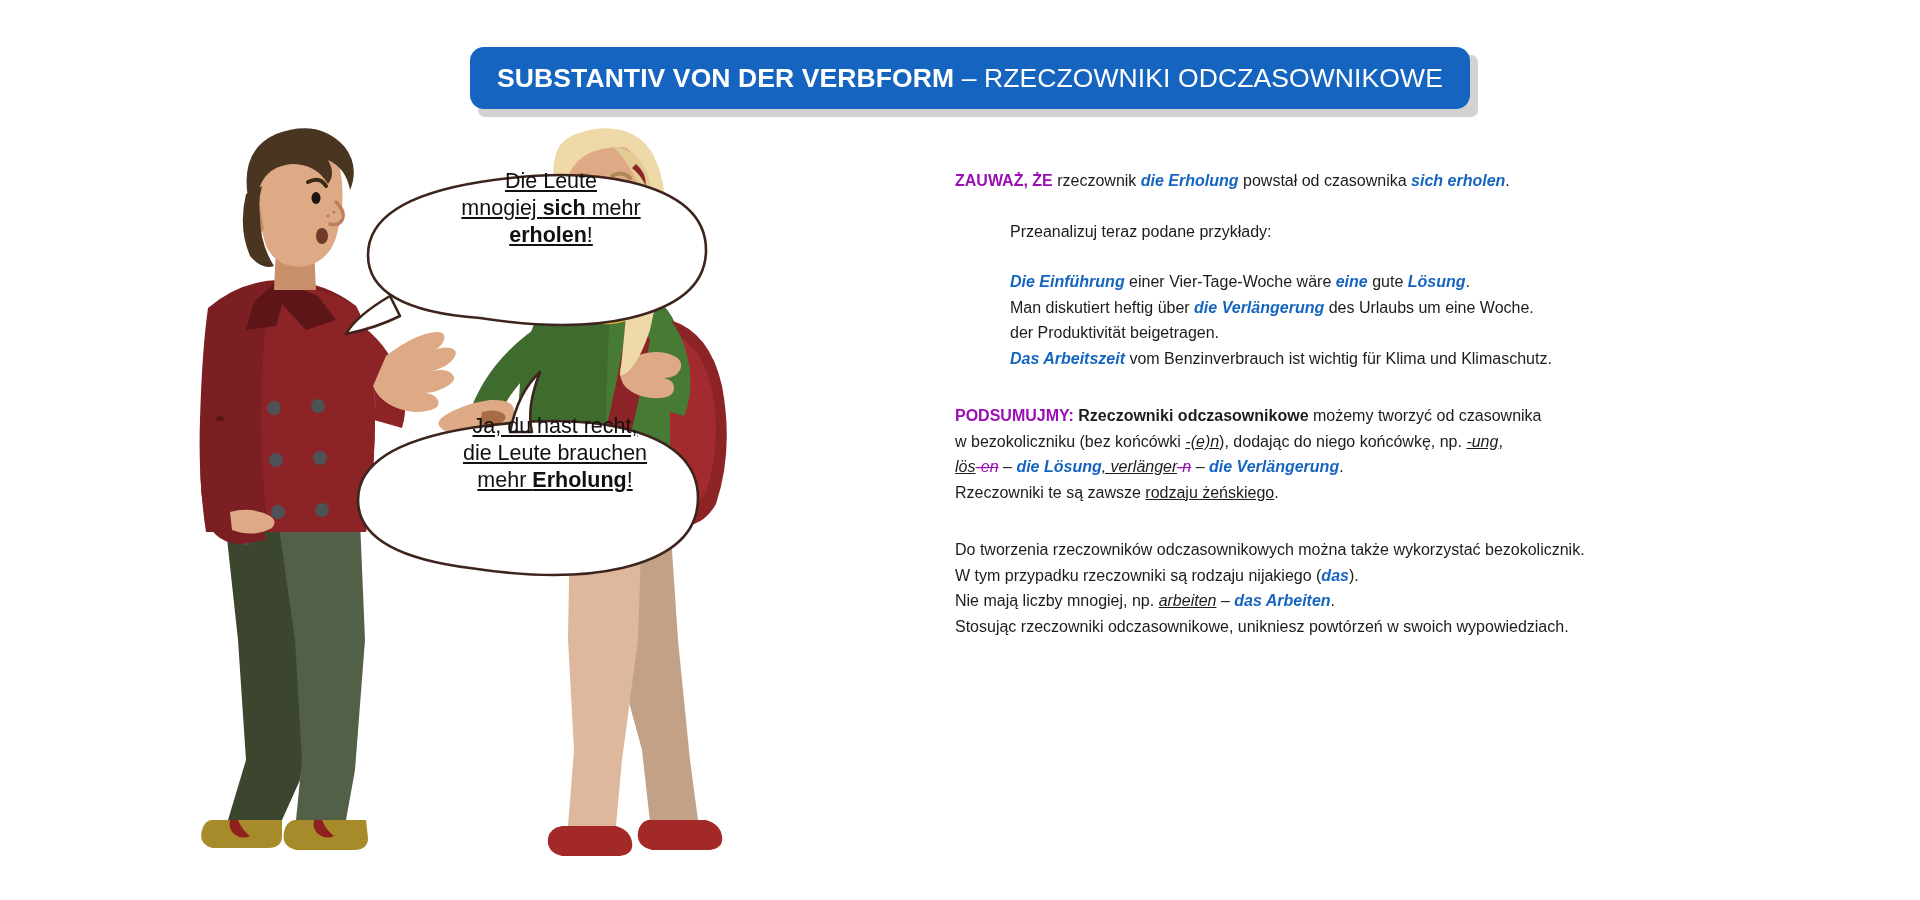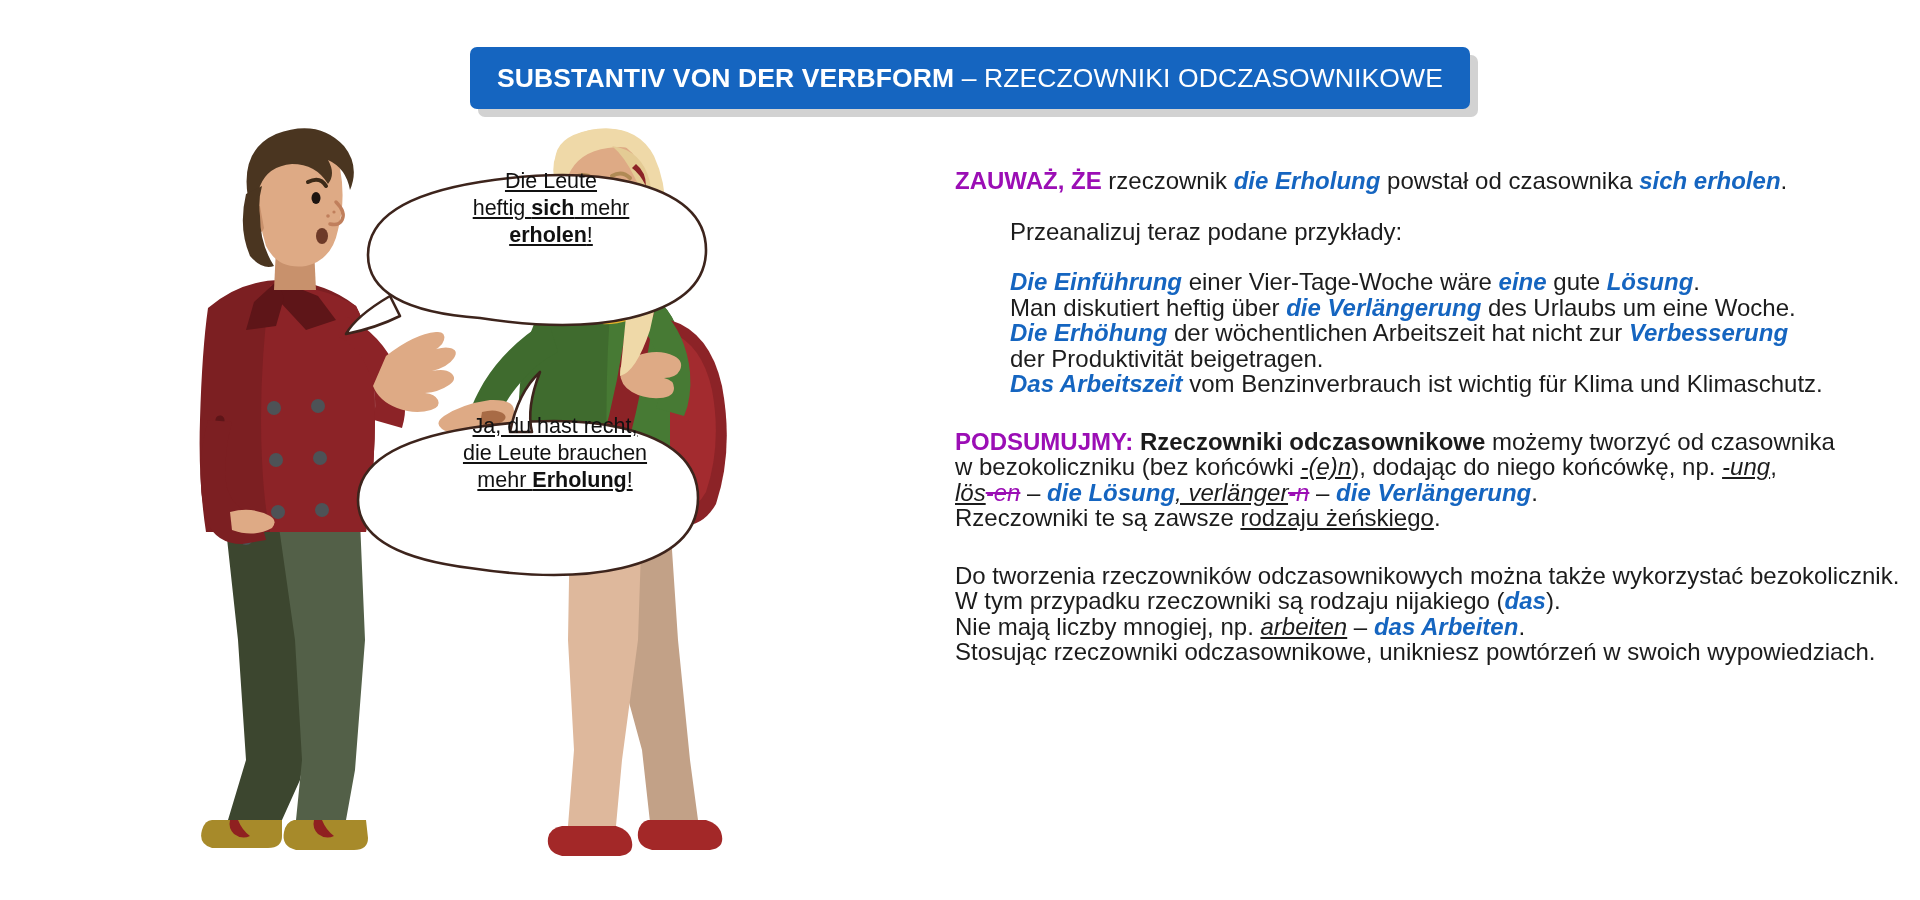--- a/index.html
+++ b/index.html
@@ -33,21 +33,21 @@
     background: #d2d2d2;
     border-radius: 7px;
   }
   #title-banner {
     position: absolute;
     left: 0;
     top: 0;
     width: 1000px;
     height: 62px;
     background: #1565c0;
-    border-radius: 7px;
+    border-radius: 14px;
     display: flex;
     align-items: center;
     justify-content: center;
     box-sizing: border-box;
   }
   #title-text {
     color: #ffffff;
     font-size: 26.5px;
     letter-spacing: 0.1px;
     white-space: nowrap;
@@ -77,21 +77,21 @@
   .bubble-text b { font-weight: bold; }
   #bubble1-text { left: 416px; top: 168px; width: 270px; }
   #bubble2-text { left: 410px; top: 413px; width: 290px; }
 
   
   #content {
     position: absolute;
     left: 955px;
     top: 168px;
     width: 920px;
-    font-size: 24px;
+    font-size: 16px;
     line-height: 25.5px;
     color: #1c1c1c;
   }
   .para { margin: 0; }
   .line { white-space: nowrap; }
   .indent { padding-left: 55px; }
   .gap-m { height: 25px; }
   .gap-l { height: 32px; }
 
   .hd-purple {
@@ -279,21 +279,21 @@
     <path d="M208 380 Q208 326 320 308 Q412 294 472 308 Q548 326 548 378
              Q548 430 472 448 Q412 462 320 448 Q208 434 208 380 Z" fill="#ffffff" stroke="#3d241c" stroke-width="2.6"></path>
     <path d="M360 312 Q368 272 390 252 Q376 288 382 312 Z" fill="#ffffff" stroke="#3d241c" stroke-width="2.6" stroke-linejoin="round"></path>
   </g>
 
 </svg>
 </div>
 
 <div class="bubble-text" id="bubble1-text">
     <div><span>Die Leute</span></div>
-    <div><span>heftig </span><b>sich</b><span> mehr</span></div>
+    <div><span>mnogiej </span><b>sich</b><span> mehr</span></div>
     <div><b>erholen</b><span>!</span></div>
   </div>
 <div class="bubble-text" id="bubble2-text">
     <div><span>Ja, du hast recht,</span></div>
     <div><span>die Leute brauchen</span></div>
     <div><span>mehr </span><b>Erholung</b><span>!</span></div>
   </div>
 
 <div id="content">
 
@@ -303,21 +303,20 @@
 
   <div class="gap-m"></div>
 
   <div class="para line indent">Przeanalizuj teraz podane przykłady:</div>
 
   <div class="gap-m"></div>
 
   <div id="examples-block" class="indent">
       <div class="para line"><span class="de">Die Einführung</span><span> einer Vier-Tage-Woche wäre </span><span class="de">eine</span><span> gute </span><span class="de">Lösung</span><span>.</span></div>
       <div class="para line"><span>Man diskutiert heftig über </span><span class="de">die Verlängerung</span><span> des Urlaubs um eine Woche.</span></div>
-      <div class="para line"><span class="de">Die Erhöhung</span><span> der wöchentlichen Arbeitszeit hat nicht zur </span><span class="de">Verbesserung</span></div>
       <div class="para line"><span>der Produktivität beigetragen.</span></div>
       <div class="para line"><span class="de">Das Arbeitszeit</span><span> vom Benzinverbrauch ist wichtig für Klima und Klimaschutz.</span></div>
     </div>
 
   <div class="gap-l"></div>
 
   <div class="para line">
     <span class="hd-purple">PODSUMUJMY:</span><span id="summary-first-rest"><span class="bold"> Rzeczowniki odczasownikowe</span><span> możemy tworzyć od czasownika</span></span>
   </div>
   <div id="summary-block">

